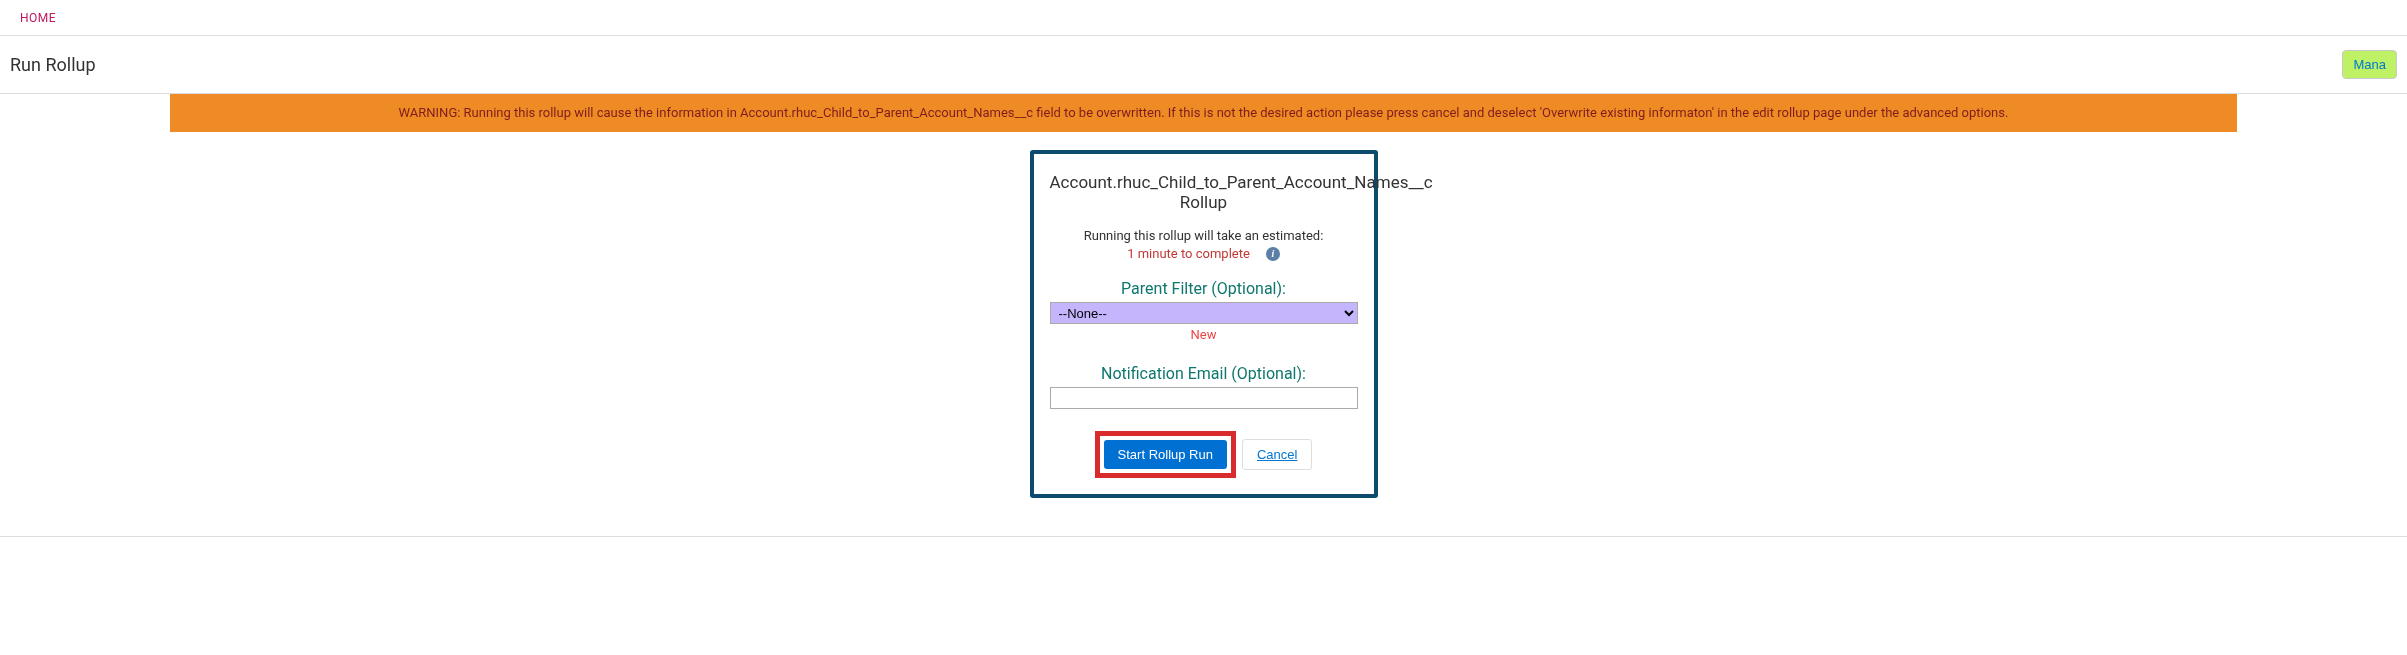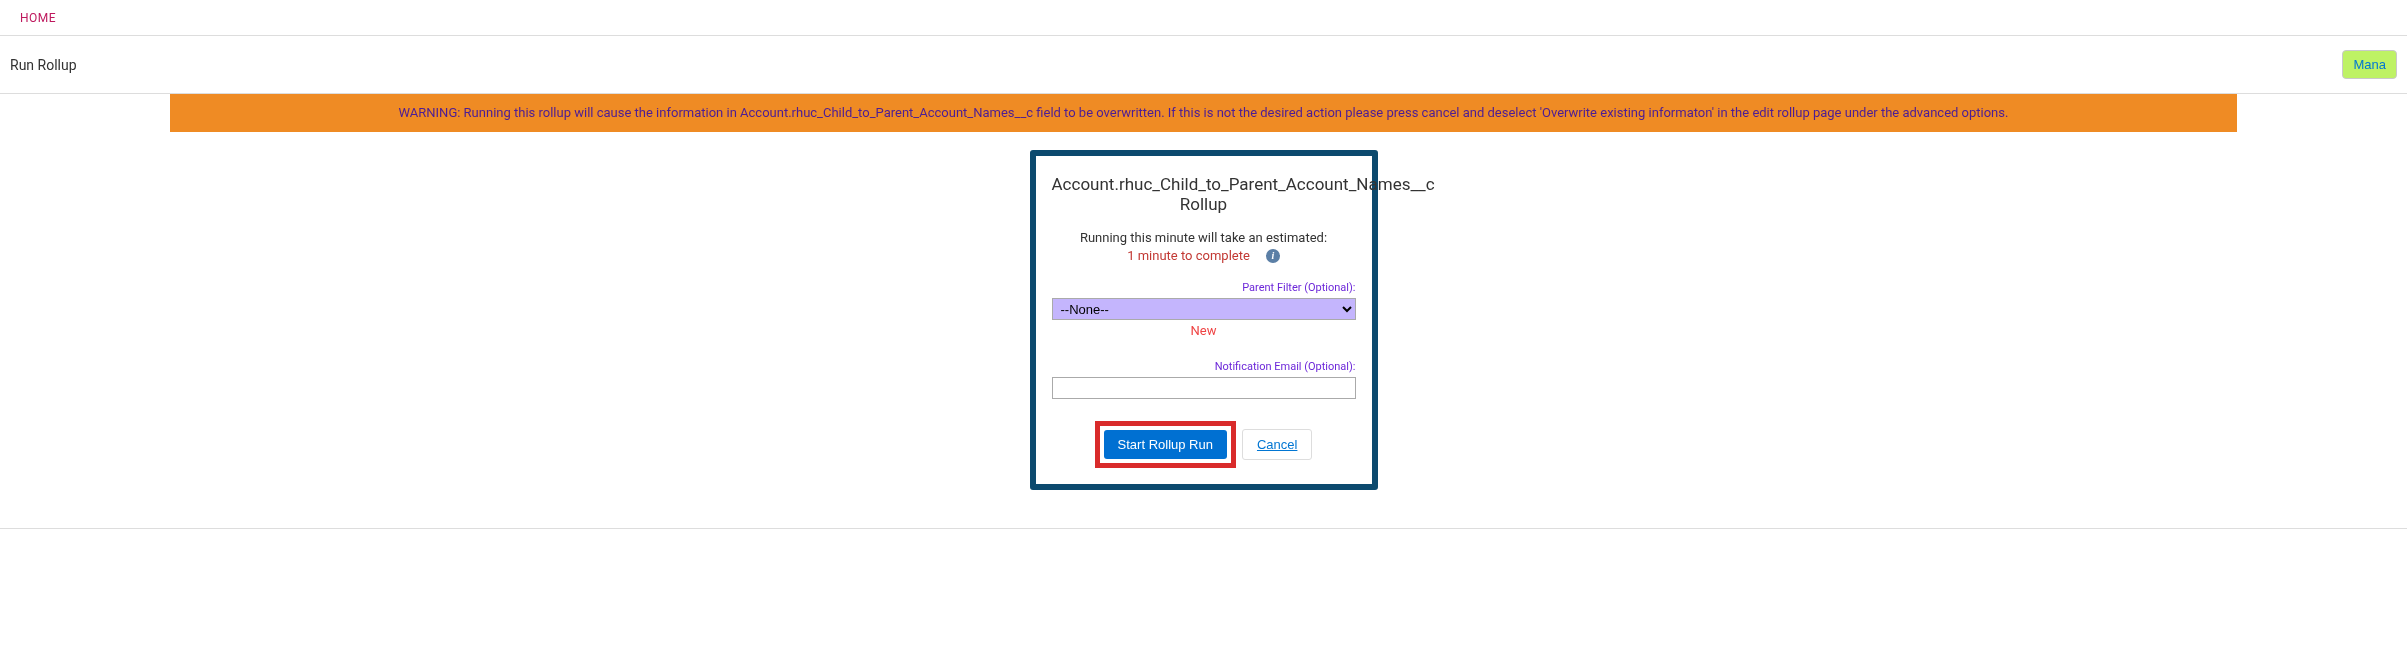--- a/index.html
+++ b/index.html
@@ -25,42 +25,42 @@
       cursor: pointer;
     }
     .page-header {
       display: flex;
       justify-content: space-between;
       align-items: center;
       padding: 14px 10px 14px 10px;
       border-bottom: 1px solid #ddd;
     }
     .page-title {
-      font-size: 14px;
+      font-size: 18px;
       font-weight: 400;
       color: #333;
     }
     .manage-btn {
       border: 1px solid #c9c9c9;
       border-radius: 4px;
       padding: 6px 10px;
       background: #bef264;
       color: #0176d3;
       font-size: 13px;
       cursor: pointer;
     }
     .content-area {
       padding: 0 0 20px 0;
     }
     .warning-banner {
       background: #f59e0b;
       background: #ef8b1f;
       background: #f5a623;
       background: #ee8c1e;
-      color: #4c1d95;
+      color: #7f1d1d;
       padding: 12px 20px;
       margin: 0 auto;
       width: calc(100% - 340px);
       min-width: 800px;
       text-align: center;
       font-size: 13px;
       line-height: 1.4;
       margin-left: 170px;
       margin-right: 70px;
     }
@@ -70,21 +70,21 @@
       background: #f39c35;
       background: #f0a244;
       background: #ef8b24;
       padding: 10px 24px;
     }
     .warning-wrapper {
       padding: 0;
       background: #fff;
     }
     .card {
-      border: 6px solid #0c4a6e;
+      border: 4px solid #0c4a6e;
       border-radius: 3px;
       width: 348px;
       margin: 18px auto 0 auto;
       padding: 18px 16px 16px 16px;
       text-align: center;
     }
     .card-title {
       font-size: 17px;
       font-weight: 400;
       color: #333;
@@ -111,24 +111,23 @@
       height: 14px;
       border-radius: 50%;
       background: #5b7fa6;
       color: #fff;
       font-size: 10px;
       font-weight: bold;
       font-style: italic;
       font-family: Georgia, serif;
     }
     .field-label {
-      font-size: 11px;
-      color: #6d28d9;
+      font-size: 16px;
+      color: #0f766e;
       margin-bottom: 4px;
-      text-align: right;
     }
     .select-input {
       width: 100%;
       padding: 2px 4px;
       font-size: 13px;
       border: 1px solid #aaa;
       background: #c4b5fd;
       height: 22px;
       margin-bottom: 3px;
     }
@@ -196,21 +195,21 @@
 </div>
 
 <div class="content-area">
   <div class="warning-wrapper">
     <div class="warning-banner">WARNING: Running this rollup will cause the information in Account.rhuc_Child_to_Parent_Account_Names__c field to be overwritten. If this is not the desired action please press cancel and deselect 'Overwrite existing informaton' in the edit rollup page under the advanced options.</div>
   </div>
 
   <div class="card">
     <div class="card-title">Account.rhuc_Child_to_Parent_Account_Names__c Rollup</div>
 
-    <div class="estimate-label">Running this minute will take an estimated:</div>
+    <div class="estimate-label">Running this rollup will take an estimated:</div>
     <div class="estimate-time">
       <span>1 minute to complete</span>
       <span class="info-icon">i</span>
     </div>
 
     <div class="field-label">Parent Filter (Optional):</div>
     <select class="select-input">
       <option>--None--</option>
     </select>
     <a class="new-link">New</a>

